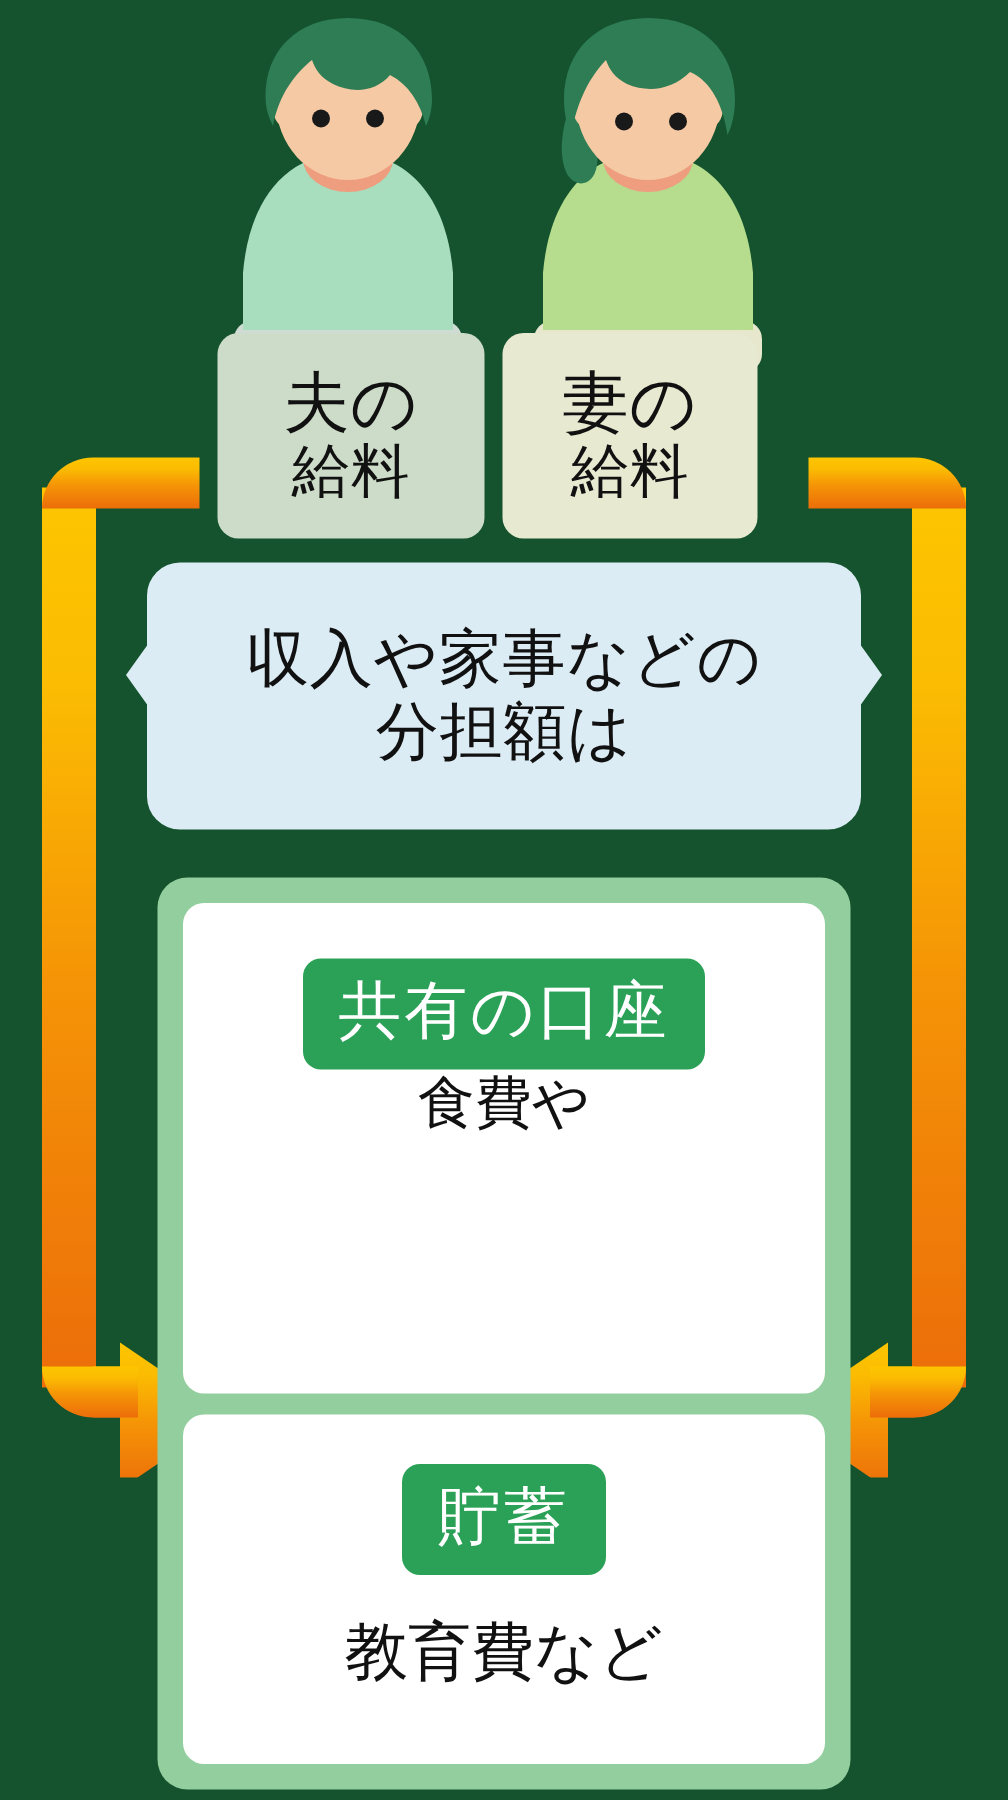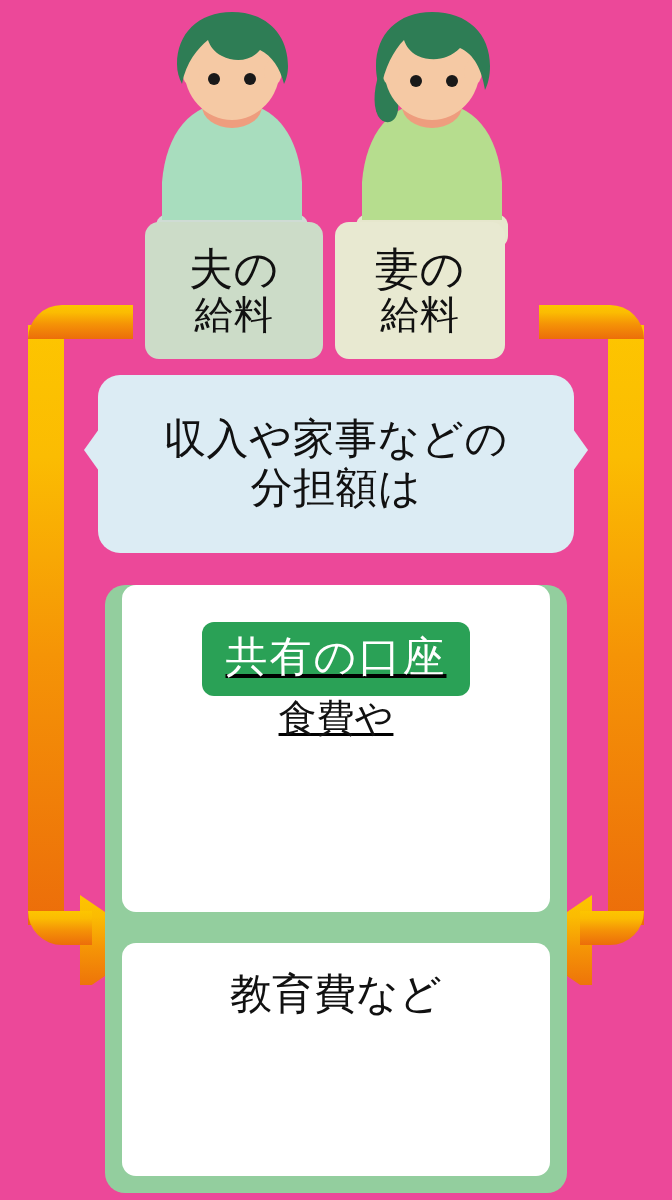--- a/index.html
+++ b/index.html
@@ -7,21 +7,21 @@
     padding: 0;
     background: #ffffff;
   }
   body {
     font-family: "DejaVu Sans", "Liberation Sans", sans-serif;
   }
   #infographic {
     position: relative;
     width: 672px;
     height: 1200px;
-    background: #ec4899;
+    background: #14532d;
     overflow: hidden;
   }
 
   
   .avatar {
     position: absolute;
     width: 160px;
     height: 240px;
   }
   #avatar-husband { left: 152px; top: 6px; }
@@ -104,21 +104,21 @@
   .white-card {
     position: absolute;
     left: 17px;
     width: 428px;
     background: #ffffff;
     border-radius: 14px;
     display: flex;
     flex-direction: column;
     align-items: center;
   }
-  #card-joint-account { top: 0; height: 327px; text-decoration: underline; }
+  #card-joint-account { top: 17px; height: 327px; }
   #card-savings       { top: 358px; height: 233px; }
 
   .green-badge {
     background: #2aa156;
     color: #ffffff;
     border-radius: 12px;
     font-size: 42px;
     line-height: 1;
     padding: 14px 24px 18px 24px;
     letter-spacing: 2px;
@@ -269,18 +269,19 @@
   </div>
 
   <div id="green-panel">
 
     <div class="white-card" id="card-joint-account">
       <div class="green-badge">共有の口座</div>
       <div class="card-sub">食費や</div>
     </div>
 
     <div class="white-card" id="card-savings">
+      <div class="green-badge">貯蓄</div>
       <div class="card-sub">教育費など</div>
     </div>
 
   </div>
 
 </div>
 
 </body></html>

